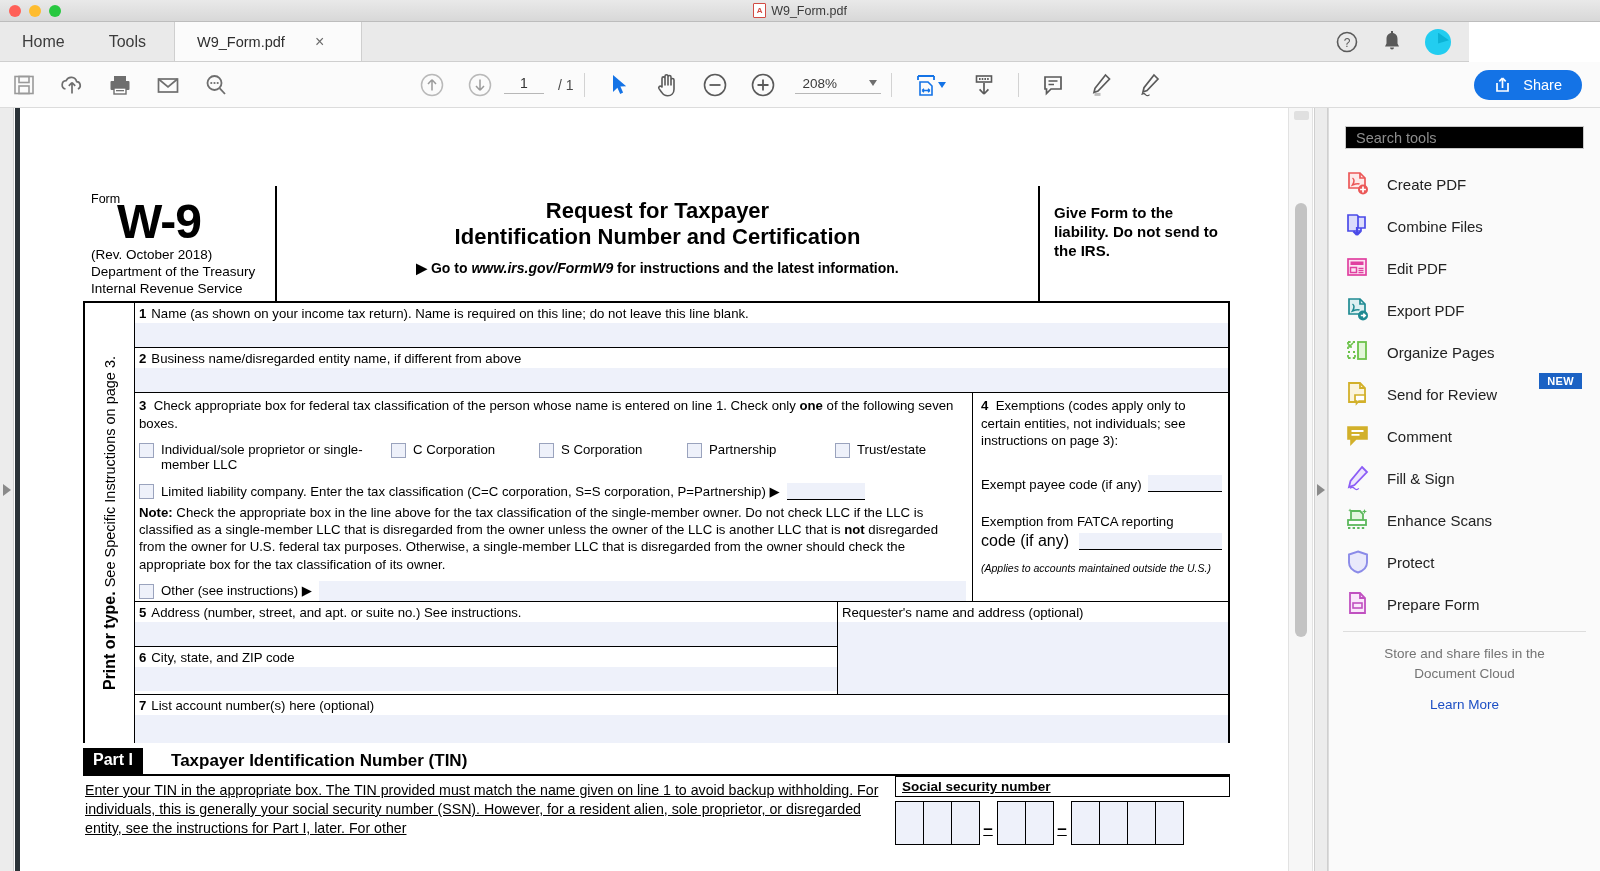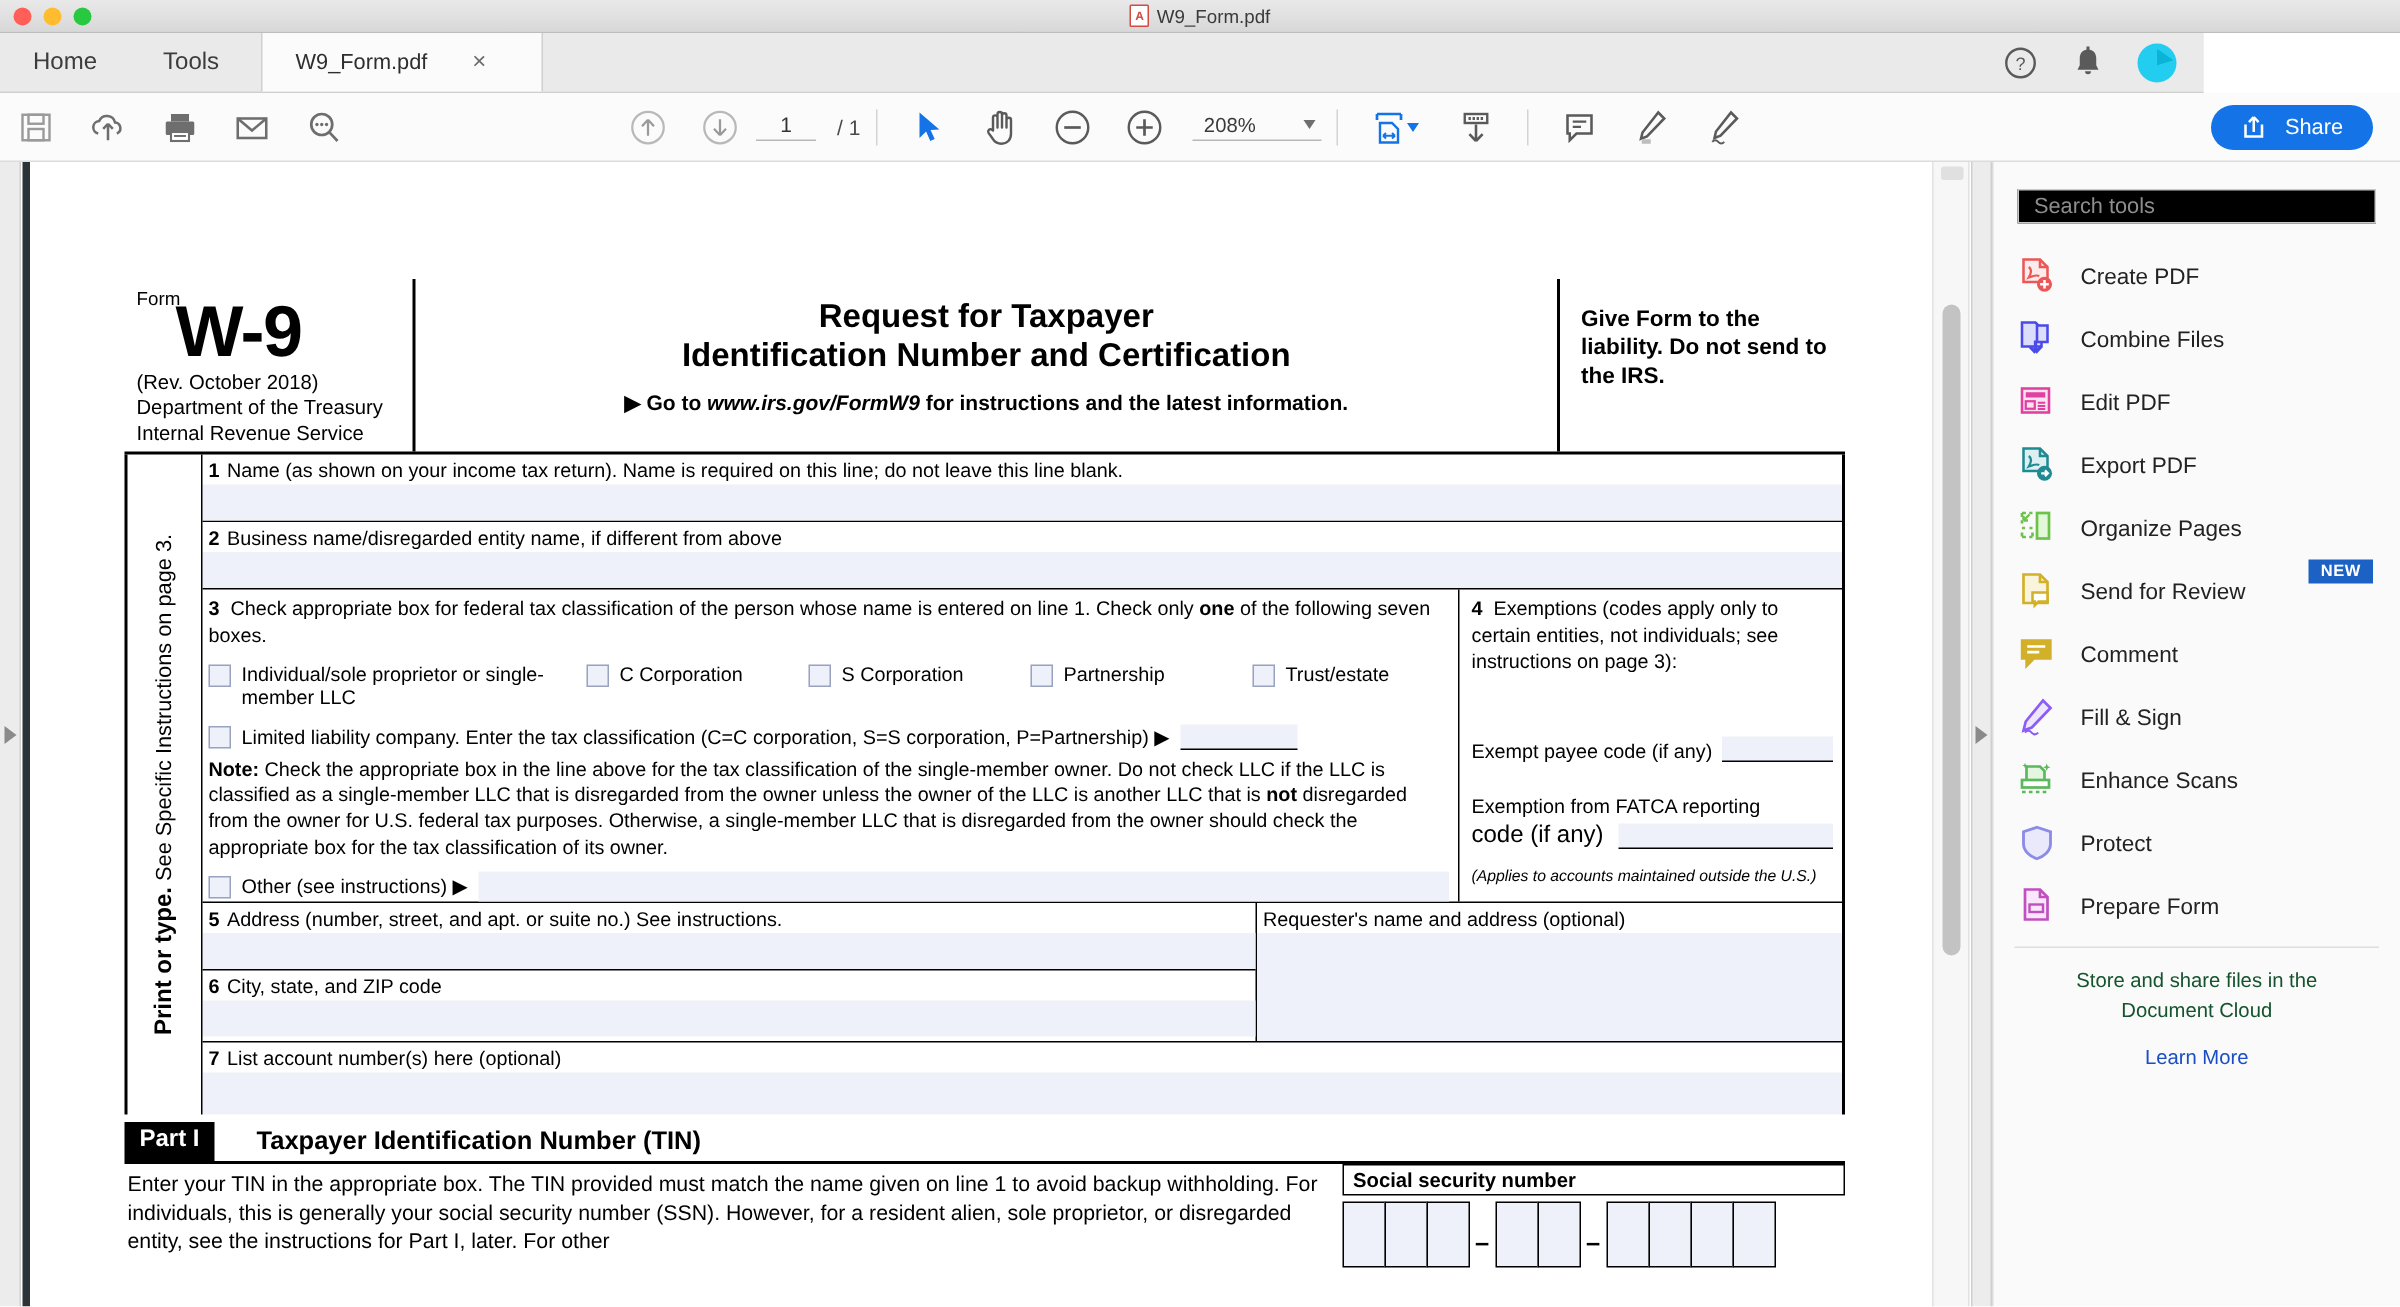--- a/index.html
+++ b/index.html
@@ -154,35 +154,35 @@
   .row3-right { width: 255px; padding: 4px 6px 0 8px; }
   .t3 { font-size: 13.2px; line-height: 1.3; }
   .cbrow { display: flex; align-items: flex-start; margin-top: 10px; }
   .cbitem { display: flex; align-items: flex-start; gap: 7px; font-size: 13.2px; }
   .cbox { width: 15px; height: 15px; border: 1px solid #9aa3bd; background: #eef1fa; flex: none; margin-top: 1px; }
   .note { font-size: 13.2px; line-height: 1.31; margin-top: 4px; }
   .llcline { display: flex; align-items: center; gap: 7px; font-size: 13.2px; margin-top: 11px; }
   .llcbox { width: 78px; height: 17px; background: #eef1fa; border-bottom: 1px solid #000; }
   .otherline { display: flex; align-items: center; gap: 7px; font-size: 13.2px; margin-top: 8px; }
   .otherfill { flex: 1; height: 20px; background: #eef1fa; }
-  .exempt-line { font-size: 13.2px; display: flex; align-items: flex-end; gap: 6px; margin-top: 42px; }
+  .exempt-line { font-size: 13.2px; display: flex; align-items: flex-end; gap: 6px; margin-top: 26px; }
   .exempt-blank { flex: 1; height: 17px; background: #eef1fa; border-bottom: 1px solid #000; }
   .fatca-line { font-size: 13.2px; margin-top: 22px; }
   .fatca-second { display: flex; align-items: flex-end; gap: 10px; margin-top: 3px; }
   .applies { font-size: 10.5px; font-style: italic; margin-top: 12px; }
 
   .addr-wrap { display: flex; border-bottom: 1.5px solid #000; }
   .addr-left { flex: 1; border-right: 1.5px solid #000; }
   .addr-right { width: 390px; }
   .addr-right .finput { height: 72px; }
 
   .part1bar { display: flex; align-items: stretch; border-bottom: 2px solid #000; margin-top: 5px; }
   .part1tag { background: #000; color: #fff; font-size: 16px; font-weight: bold; padding: 3px 10px; }
   .part1title { font-size: 17px; font-weight: bold; padding: 3px 0 3px 28px; }
-  .part1body { display: flex; }
+  .part1body { display: flex; text-decoration: underline; }
   .part1-left { flex: 1; padding: 5px 14px 0 2px; font-size: 14.2px; line-height: 1.34; }
   .part1-right { width: 335px; }
   .ssn-label { border: 1.5px solid #000; font-size: 13.5px; font-weight: bold; padding: 2px 6px; }
   .ssn-grid { display: flex; align-items: stretch; margin-top: 4px; height: 44px; }
   .ssn-cell { width: 29px; background: #eef1fa; border: 1px solid #000; margin-right: -1px; }
   .ssn-dash { width: 18px; display: flex; align-items: flex-end; justify-content: center; font-size: 17px; font-weight: bold; padding-bottom: 6px; }
 
   
   .toolspane {
     position: absolute; left: 1328px; top: 108px; width: 272px; height: 763px;
@@ -197,21 +197,21 @@
   .toolrow {
     display: flex; align-items: center; gap: 16px;
     padding: 8px 16px; font-size: 15px; color: #222; position: relative;
   }
   .toolicon { width: 26px; height: 26px; flex: none; }
   .badge-new {
     position: absolute; right: 18px; top: 0px; background: #1b62c4; color: #fff;
     font-size: 11px; font-weight: bold; padding: 2px 8px; letter-spacing: .4px;
   }
   .pane-div { height: 1px; background: #dddddd; margin: 6px 14px 0 14px; }
-  .pane-foot { text-align: center; font-size: 13.5px; color: #14532d; line-height: 1.5; margin-top: 12px; }
+  .pane-foot { text-align: center; font-size: 13.5px; color: #737373; line-height: 1.5; margin-top: 12px; }
   .learn { color: #1b4ec4; font-size: 13.5px; text-align: center; margin-top: 12px; }
 </style>
 </head>
 <body>
 
 <div id="app">
 
   <div class="titlebar">
     <div class="traffic">
       <div class="tl red"></div>

